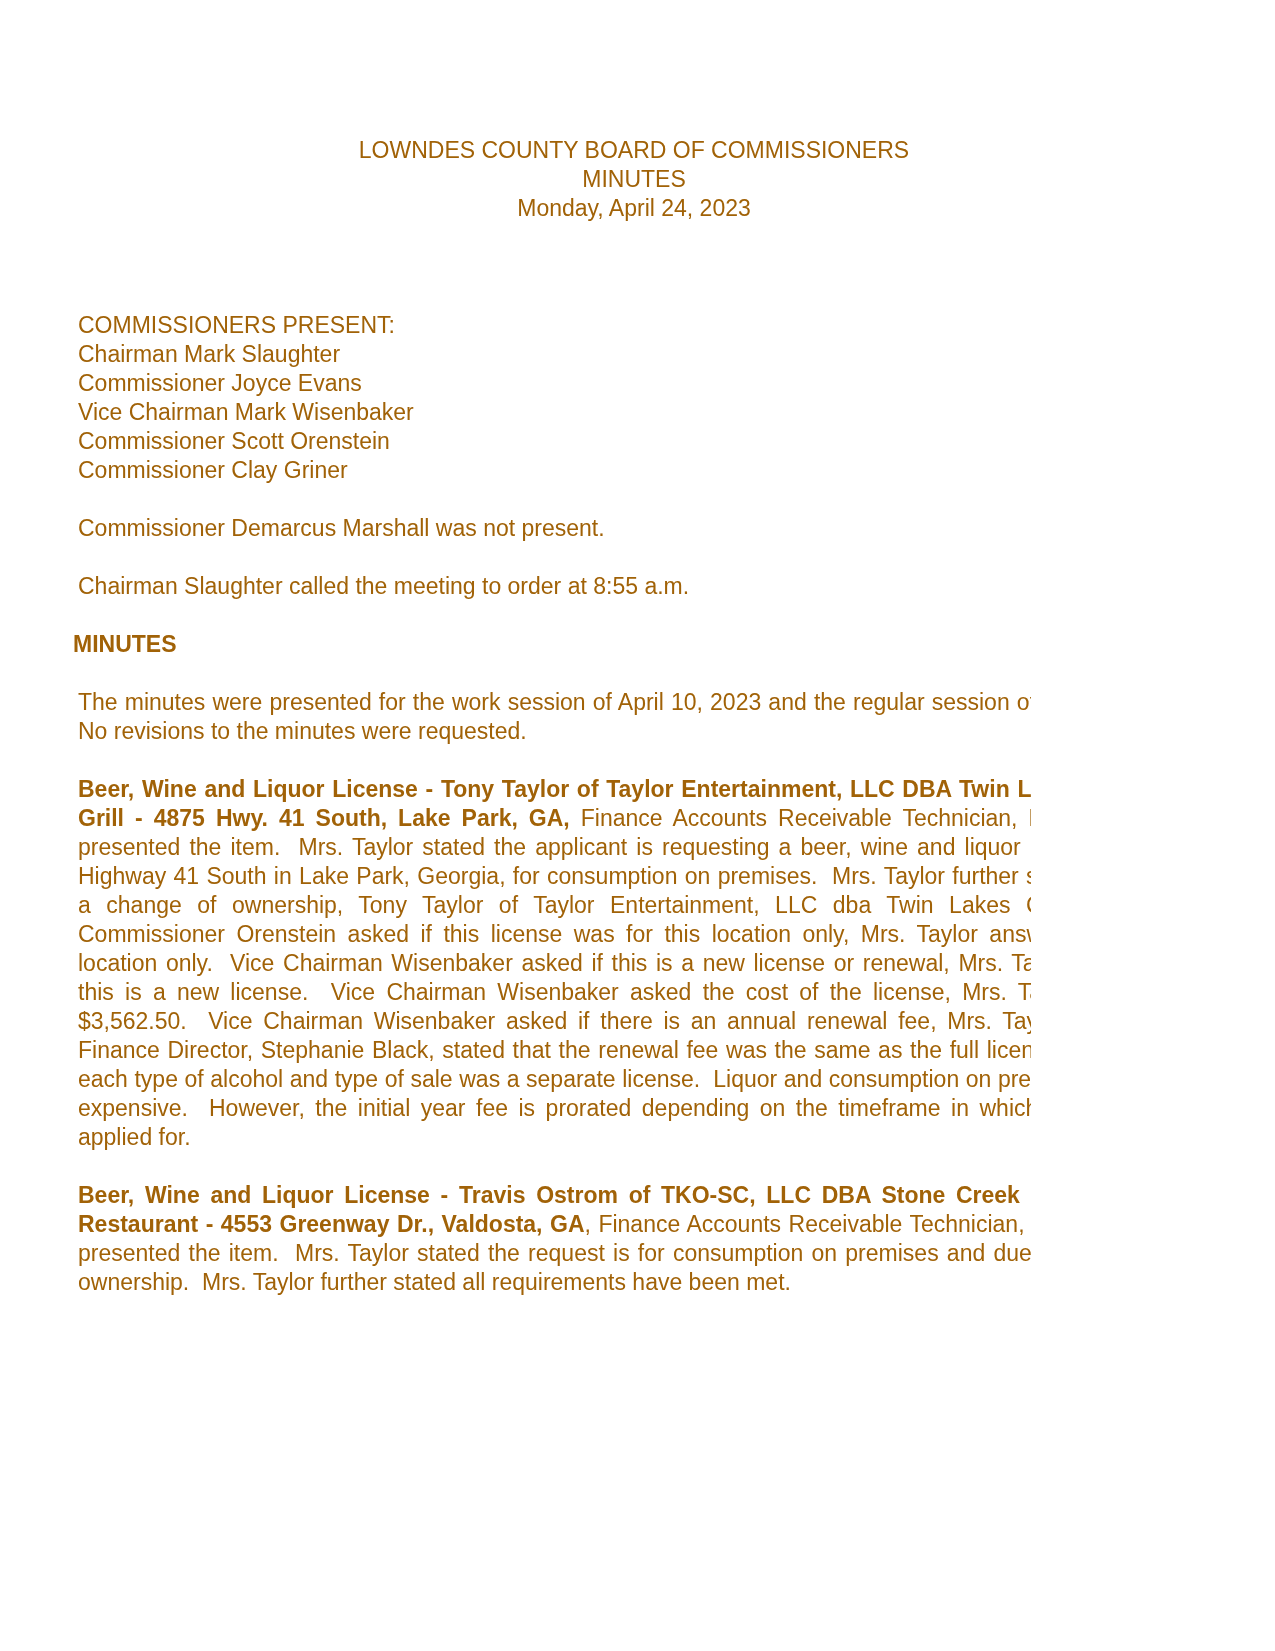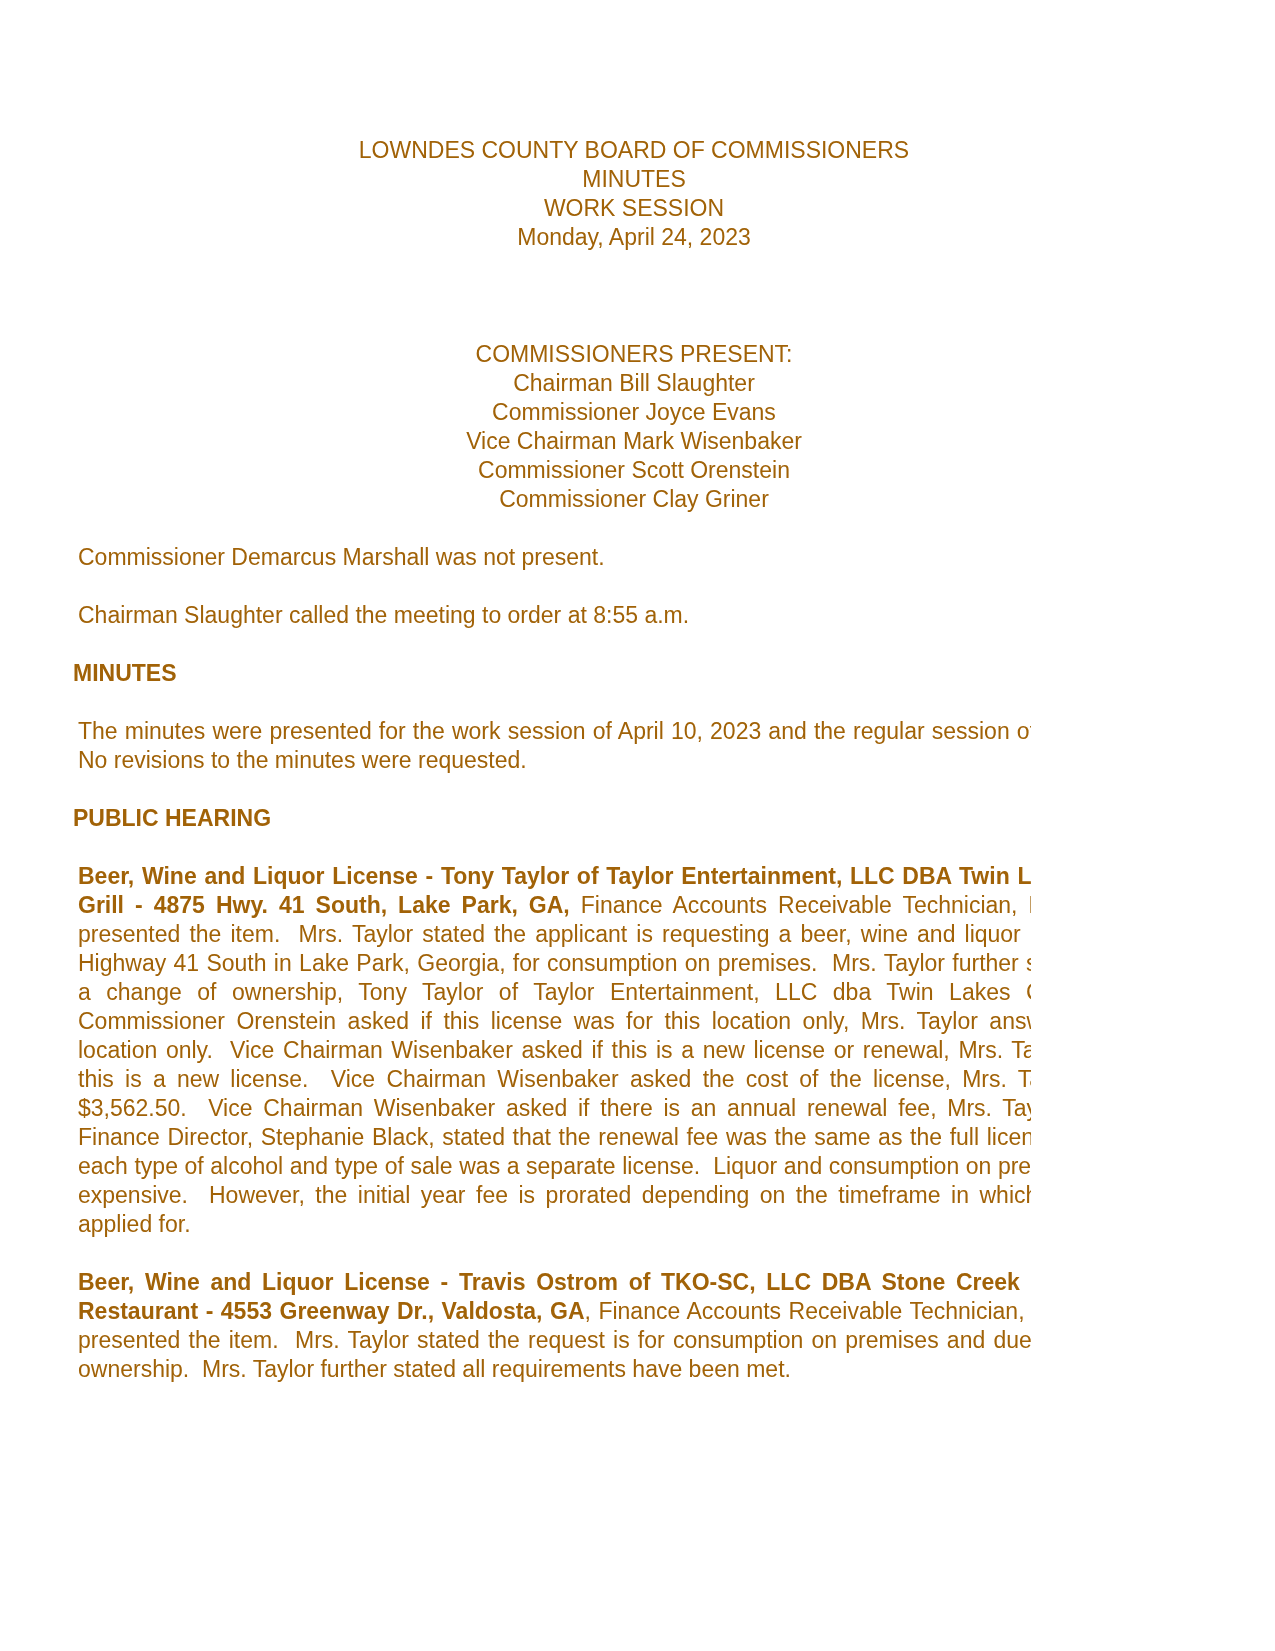--- a/index.html
+++ b/index.html
@@ -15,21 +15,21 @@
     line-height: 29px;
     margin-top: 40px;
     -webkit-font-smoothing: antialiased;
   }
   .content {
     position: absolute;
     top: 96px;
     left: 78px;
     width: 1112px;
   }
-  .line { min-height: 29px; text-align: center; }
+  .line { min-height: 29px; }
   .center { text-align: center; }
   .doc-header { margin-bottom: 88px; }
   p, h2 {
     margin: 0;
     font-size: 23px;
     line-height: 29px;
   }
   .block-gap { margin-top: 29px; }
   h2 {
     font-weight: 700;
@@ -43,44 +43,42 @@
 </style>
 </head>
 <body>
 
 <div class="page">
   <div class="content">
 
     <header class="doc-header">
       <div class="line center">LOWNDES COUNTY BOARD OF COMMISSIONERS</div>
       <div class="line center">MINUTES</div>
-      <div class="line center">WORK SESSION</div>
       <div class="line center">Monday, April 24, 2023</div>
     </header>
 
     <section>
       <div class="line">COMMISSIONERS PRESENT:</div>
-      <div class="line">Chairman Bill Slaughter</div>
+      <div class="line">Chairman Mark Slaughter</div>
       <div class="line">Commissioner Joyce Evans</div>
       <div class="line">Vice Chairman Mark Wisenbaker</div>
       <div class="line">Commissioner Scott Orenstein</div>
       <div class="line">Commissioner Clay Griner</div>
 
       <p class="block-gap">Commissioner Demarcus Marshall was not present.</p>
 
       <p class="block-gap">Chairman Slaughter called the meeting to order at 8:55 a.m.</p>
     </section>
 
     <section>
       <h2 class="block-gap">MINUTES</h2>
       <p class="para block-gap">The minutes were presented for the work session of April 10, 2023 and the regular session of April 11, 2023.  No revisions to the minutes were requested.</p>
     </section>
 
     <section>
-      <h2 class="block-gap">PUBLIC HEARING</h2>
 
       <p class="para block-gap"><span class="b">Beer, Wine and Liquor License - Tony Taylor of Taylor Entertainment, LLC DBA Twin Lakes Club and Grill - 4875 Hwy. 41 South, Lake Park, GA,</span><span> Finance Accounts Receivable Technician, Lorraine Taylor, presented the item.  Mrs. Taylor stated the applicant is requesting a beer, wine and liquor license at 4875 Highway 41 South in Lake Park, Georgia, for consumption on premises.  Mrs. Taylor further stated this is for a change of ownership, Tony Taylor of Taylor Entertainment, LLC dba Twin Lakes Club and Grill.  Commissioner Orenstein asked if this license was for this location only, Mrs. Taylor answered yes, this location only.  Vice Chairman Wisenbaker asked if this is a new license or renewal, Mrs. Taylor responded this is a new license.  Vice Chairman Wisenbaker asked the cost of the license, Mrs. Taylor answered $3,562.50.  Vice Chairman Wisenbaker asked if there is an annual renewal fee, Mrs. Taylor stated yes.  Finance Director, Stephanie Black, stated that the renewal fee was the same as the full license fee and that each type of alcohol and type of sale was a separate license.  Liquor and consumption on premises are more expensive.  However, the initial year fee is prorated depending on the timeframe in which the license is applied for.</span></p>
 
       <p class="para block-gap"><span class="b">Beer, Wine and Liquor License - Travis Ostrom of TKO-SC, LLC DBA Stone Creek Golf Club and Restaurant - 4553 Greenway Dr., Valdosta, GA</span><span>, Finance Accounts Receivable Technician, Lorraine Taylor, presented the item.  Mrs. Taylor stated the request is for consumption on premises and due to a change in ownership.  Mrs. Taylor further stated all requirements have been met.</span></p>
     </section>
 
   </div>
 </div>
 
 </body></html>

